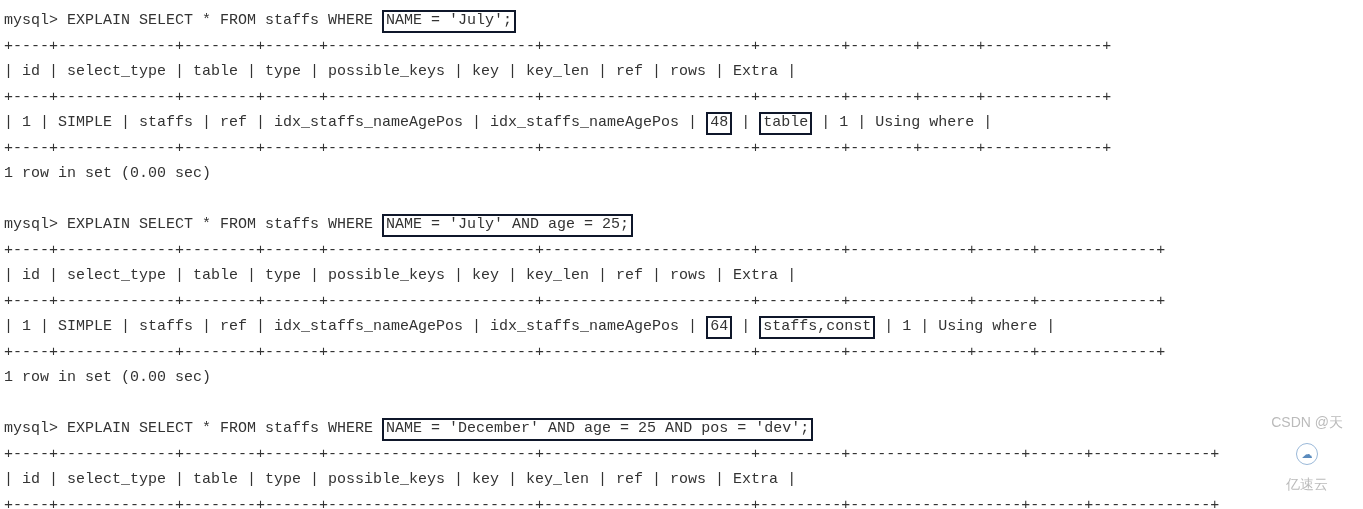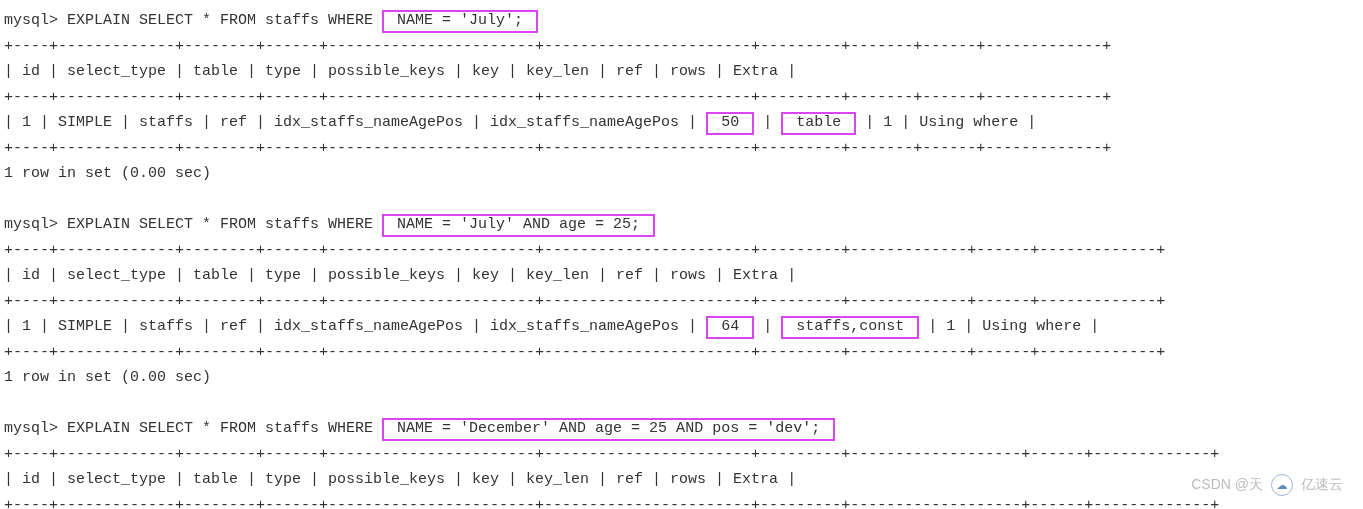--- a/index.html
+++ b/index.html
@@ -8,54 +8,55 @@
     color: #333;
     background: #fff;
     margin: 0;
     padding: 8px 4px;
     white-space: nowrap;
     line-height: 1.7;
     overflow-x: auto;
   }
   .line { display: block; }
   .hl {
-    border: 2px solid #d946ef;
-    padding: 0 13px;
+    border: 2px solid #0f172a;
+    padding: 0 2px;
     display: inline-block;
     line-height: 1.25;
   }
   .wm {
     position: fixed;
     right: 20px;
     bottom: 12px;
     font-family: sans-serif;
     font-size: 14px;
     color: #bbb;
     display:flex;
     align-items:center;
     gap:8px;
+    flex-direction:column;
   }
   .wm-logo{
     width:20px;height:20px;border-radius:50%;
     border:1px solid #9ab8d8;
     display:inline-flex;align-items:center;justify-content:center;
     color:#5b8bbd;font-size:11px;
   }
 </style>
 </head>
 <body>
 
 <span class="line">
   <span>mysql&gt; </span><span>EXPLAIN SELECT * FROM staffs WHERE </span><span class="hl">NAME = 'July';</span><span></span>
 </span>
 <span class="line">+----+-------------+--------+------+-----------------------+-----------------------+---------+-------+------+-------------+</span>
 <span class="line">| id | select_type | table  | type | possible_keys         | key                   | key_len | ref   | rows | Extra       |</span>
 <span class="line">+----+-------------+--------+------+-----------------------+-----------------------+---------+-------+------+-------------+</span>
 <span class="line">
-  <span>|  1 | SIMPLE      | staffs | ref  | idx_staffs_nameAgePos | idx_staffs_nameAgePos | </span><span class="hl">50</span><span>      | </span><span class="hl">table</span><span> |    1 | Using where |</span>
+  <span>|  1 | SIMPLE      | staffs | ref  | idx_staffs_nameAgePos | idx_staffs_nameAgePos | </span><span class="hl">48</span><span>      | </span><span class="hl">table</span><span> |    1 | Using where |</span>
 </span>
 <span class="line">+----+-------------+--------+------+-----------------------+-----------------------+---------+-------+------+-------------+</span>
 <span class="line">1 row in set (0.00 sec)</span>
 <span class="line">&nbsp;</span>
 
 <span class="line">
   <span>mysql&gt; </span><span>EXPLAIN SELECT * FROM staffs WHERE </span><span class="hl">NAME = 'July' AND age = 25;</span><span></span>
 </span>
 <span class="line">+----+-------------+--------+------+-----------------------+-----------------------+---------+-------------+------+-------------+</span>
 <span class="line">| id | select_type | table  | type | possible_keys         | key                   | key_len | ref         | rows | Extra       |</span>

